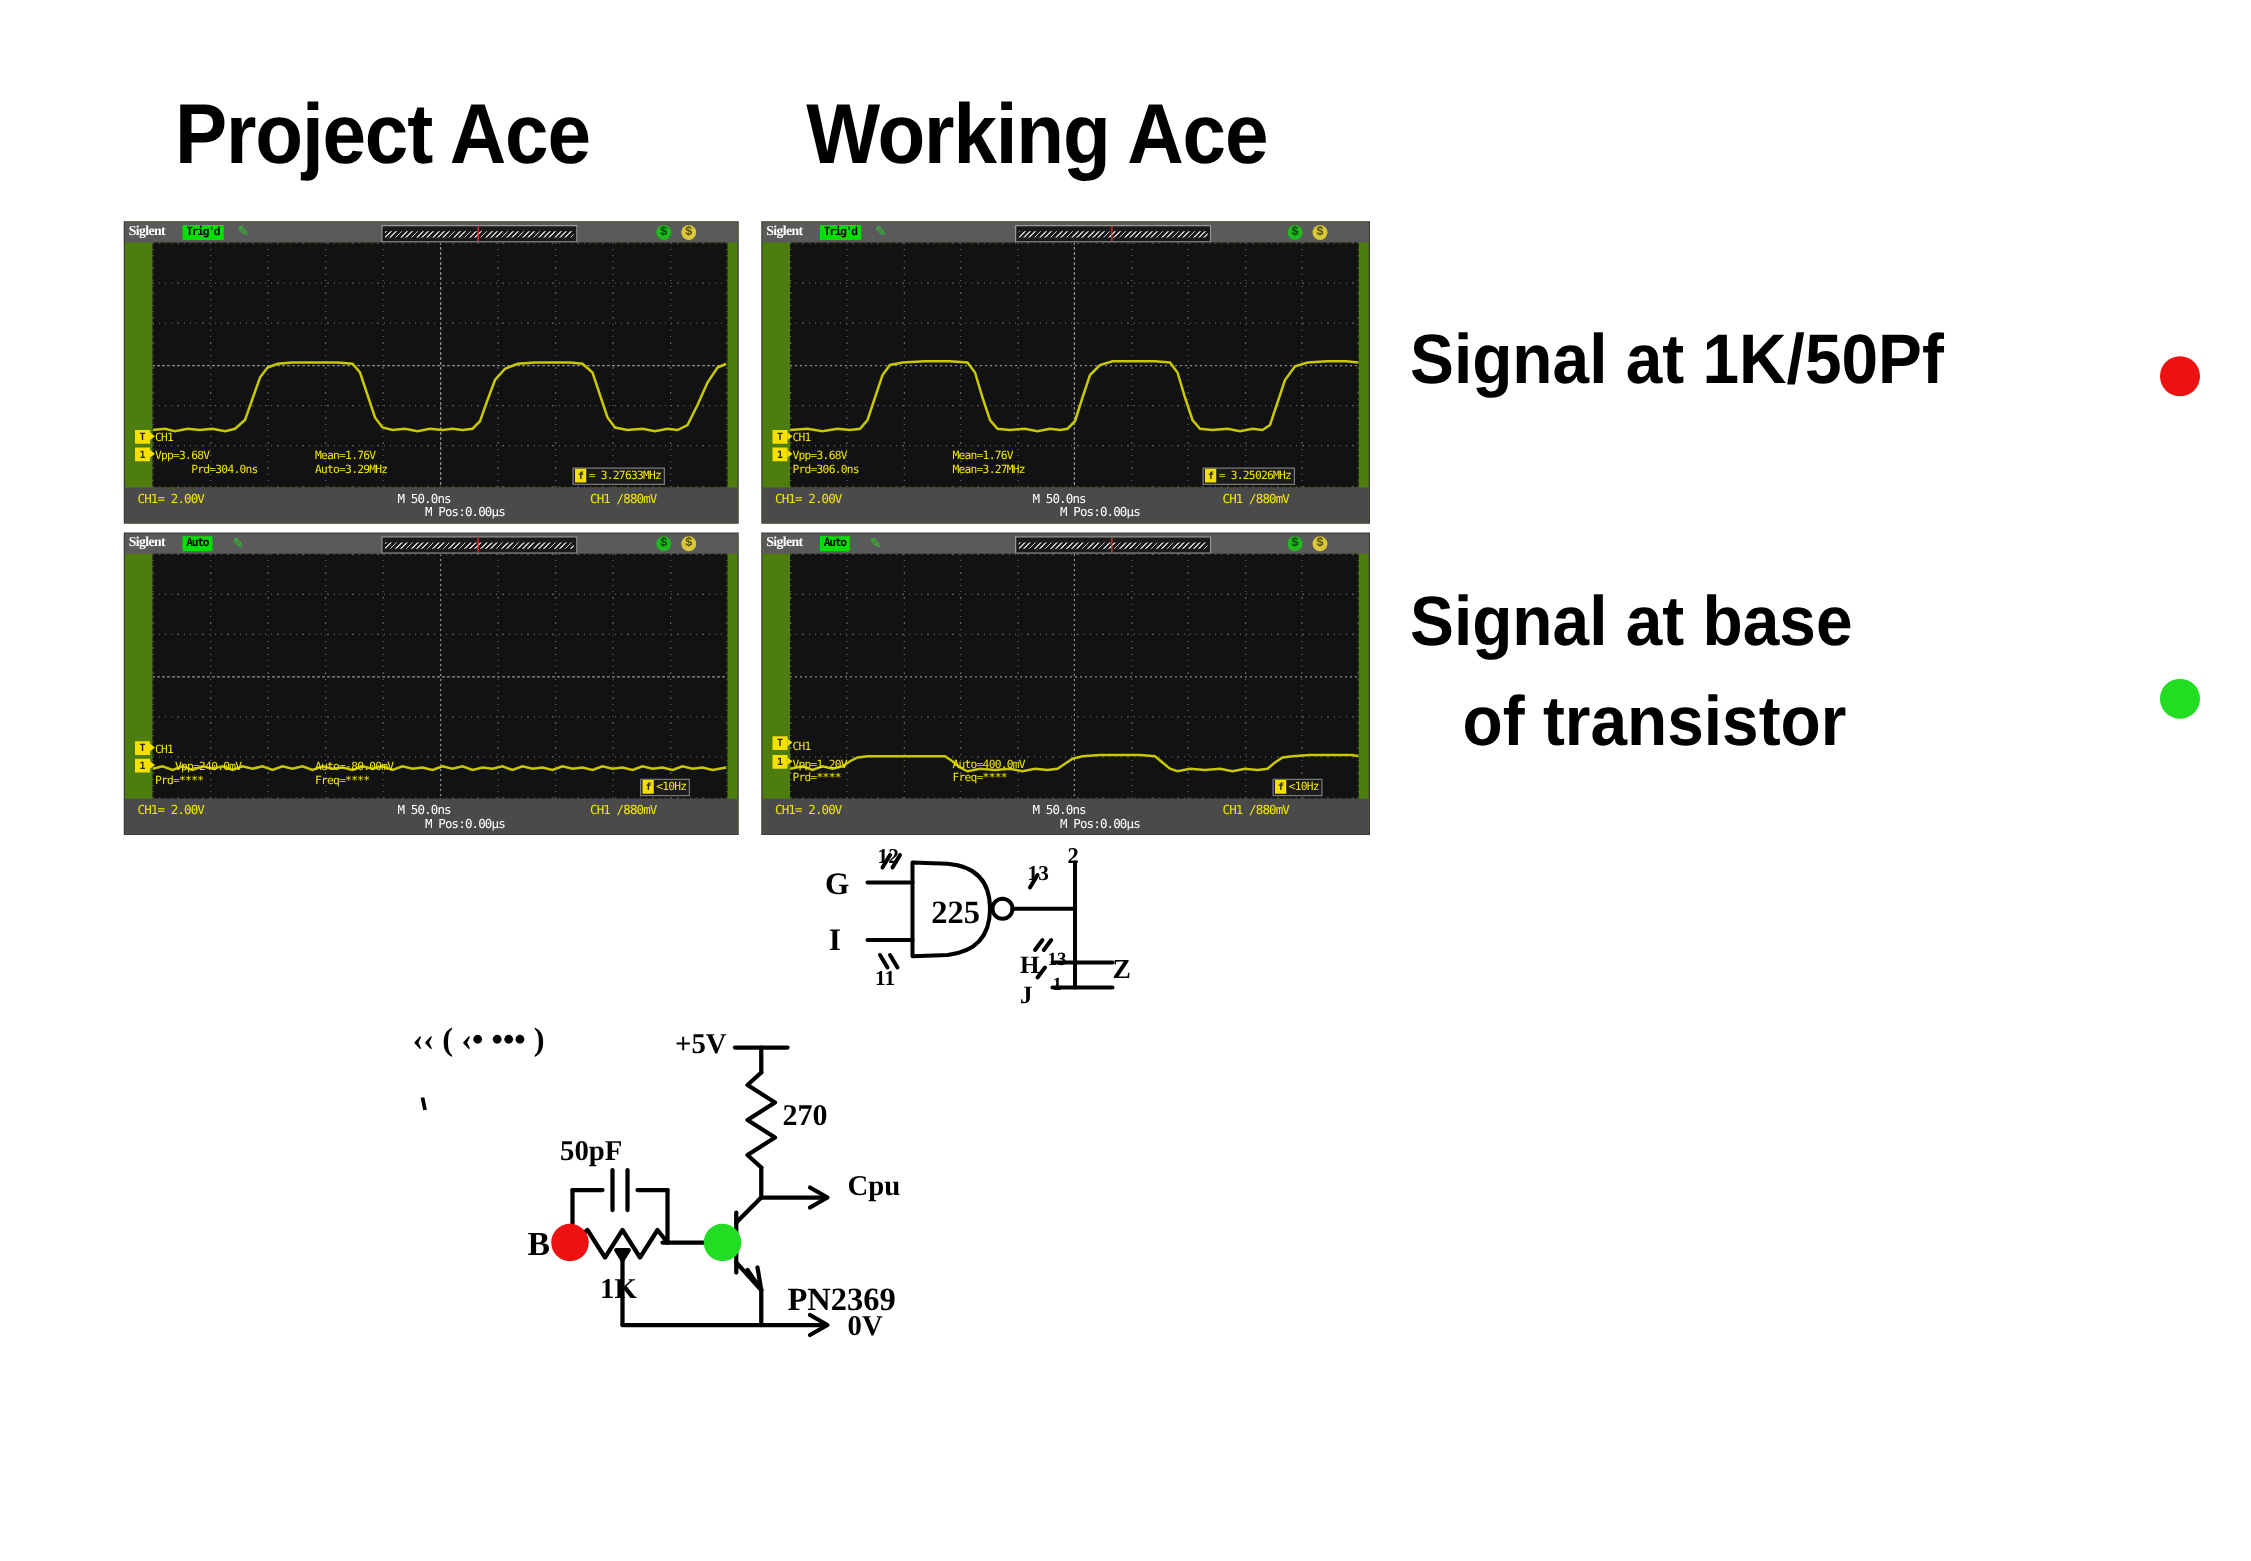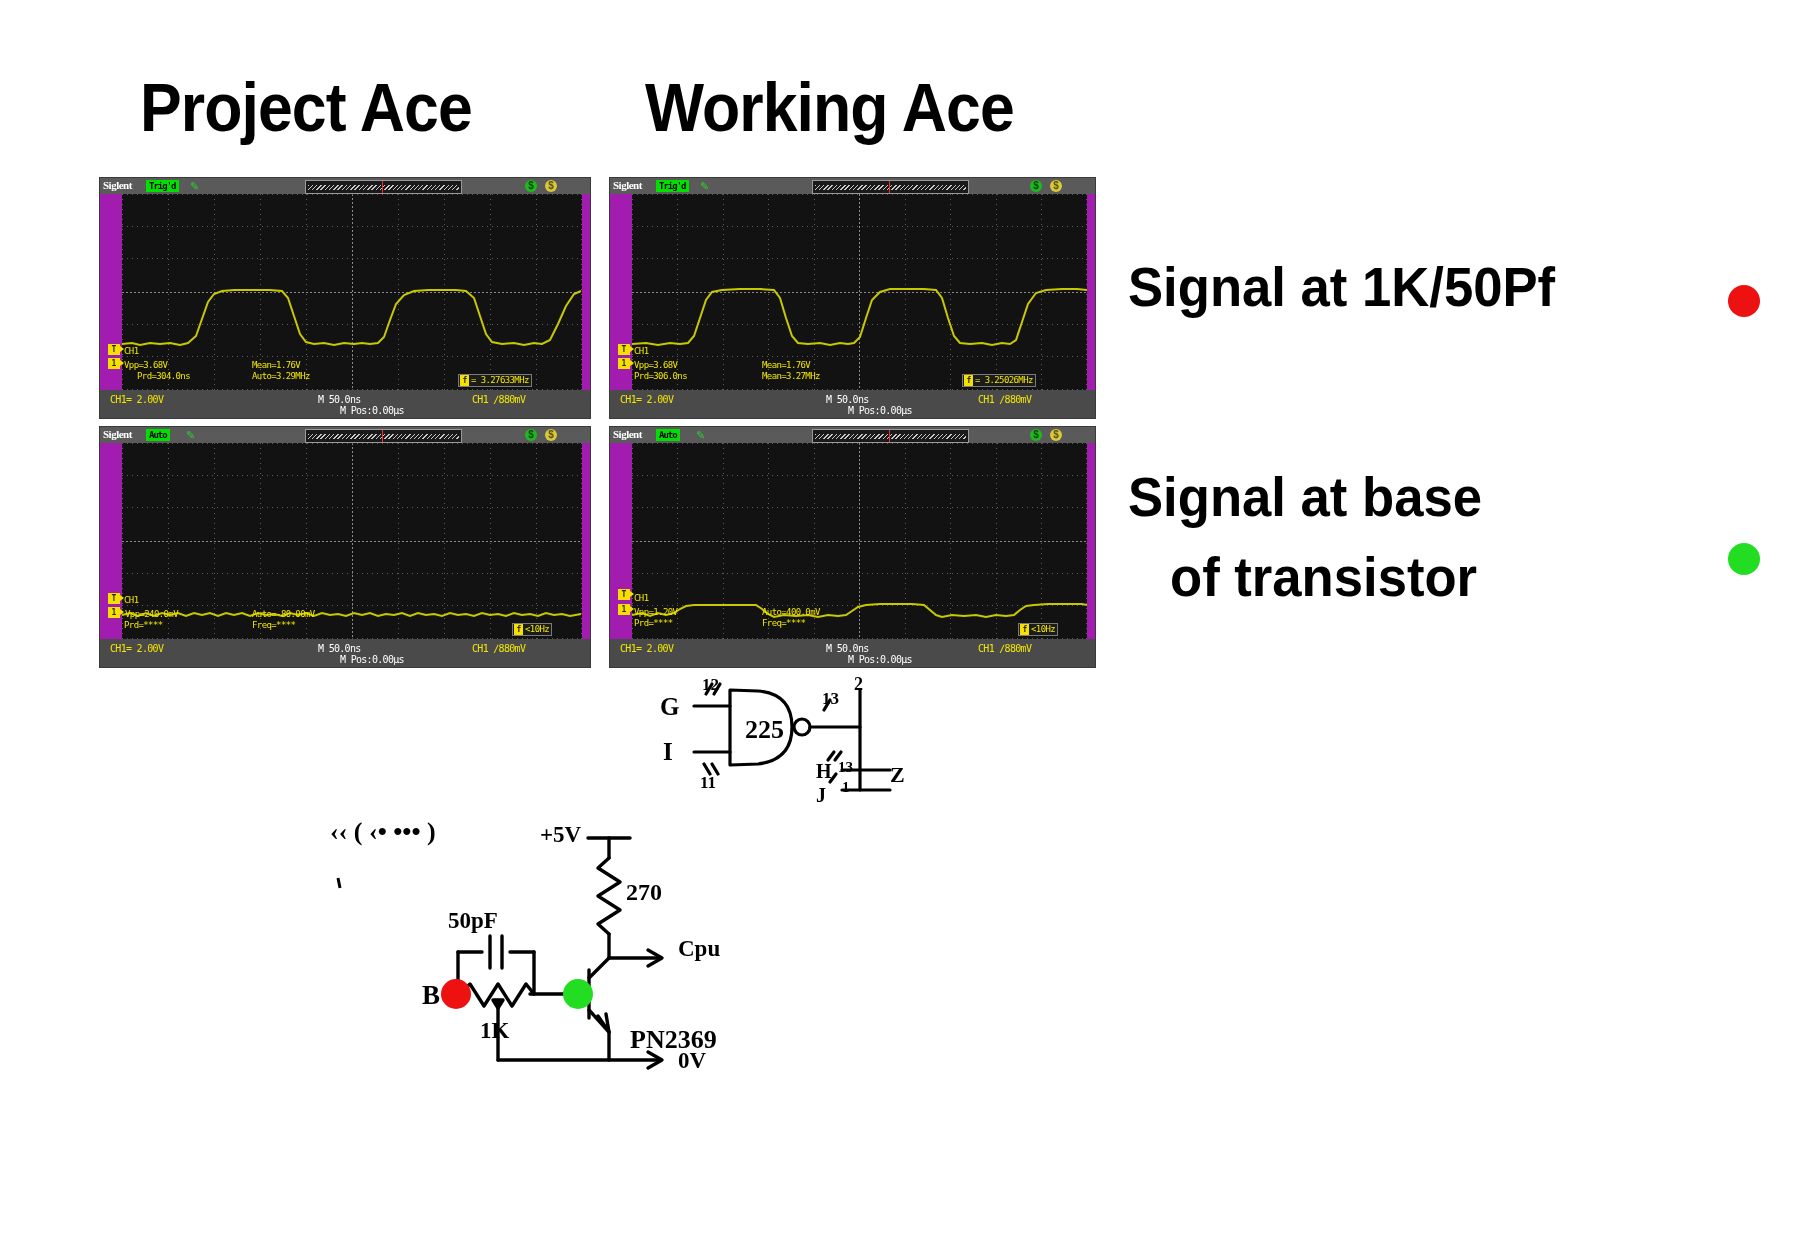--- a/index.html
+++ b/index.html
@@ -4,21 +4,21 @@
 <style>
   html,body{margin:0;padding:0;background:#ffffff;}
   body{width:1801px;height:1249px;position:relative;font-family:"Liberation Sans",sans-serif;overflow:hidden;}
 
   .hdr{position:absolute;font-weight:bold;color:#000;letter-spacing:-1px;
        font-family:"Liberation Sans",sans-serif;white-space:nowrap;}
   #title-project{left:140px;top:68px;font-size:68px;transform:scaleX(0.92);transform-origin:left top;}
   #title-working{left:645px;top:68px;font-size:68px;transform:scaleX(0.92);transform-origin:left top;}
 
   
-  .scope{position:absolute;background:#a21caf;box-shadow:0 0 0 1px #3a3a3a;}
+  .scope{position:absolute;background:#4d7c0f;box-shadow:0 0 0 1px #3a3a3a;}
   .scope .topbar{position:absolute;left:0;top:0;right:0;height:16px;background:#5a5a5a;}
   .brand{position:absolute;left:3px;top:1px;font-size:11px;font-weight:bold;color:#ffffff;
          font-family:"Liberation Serif",serif;letter-spacing:-0.5px;}
   .trigbadge{position:absolute;left:46px;top:2px;height:12px;background:#00e000;color:#000;
              font-size:9px;font-weight:bold;line-height:12px;padding:0 3px;
              font-family:"DejaVu Sans Mono",monospace;letter-spacing:-1px;}
   .penicon{position:absolute;top:2px;width:12px;height:12px;color:#2ecc2e;font-size:11px;line-height:12px;}
   .minimap{position:absolute;top:2px;height:12px;border:1px solid #9a9a9a;background:#1a1a1a;
            overflow:hidden;}
   .minimap .zig{position:absolute;left:2px;top:4px;right:2px;height:5px;
@@ -111,21 +111,21 @@
 
     <svg width="460" height="196" style="position:absolute;left:0;top:0;">
       <polyline fill="none" stroke="#c8c800" stroke-width="2" points="0,150 10,149 18,151 28,149 38,150 48,149 58,151 66,149 74,142 80,125 86,108 92,100 100,97 112,96 130,96 148,96 160,97 166,104 172,122 178,140 184,148 192,150 202,149 212,151 222,149 232,150 240,149 248,150 256,149 262,143 268,126 274,110 282,101 292,97 306,96 320,96 334,96 344,97 352,104 358,122 364,140 370,148 380,150 392,149 402,151 412,149 420,150 428,146 436,130 444,112 452,100 459,97"></polyline>
     </svg>
   </div>
 
   <div class="chtag" style="left:8px;top:166px;">T</div>
   <div class="chtag" style="left:8px;top:180px;">1</div>
   <div class="chlabel" style="left:24px;top:168px;">CH1</div>
   <div class="meas" style="left:24px;top:182px;">Vpp=3.68V</div>
-  <div class="meas" style="left:16px;top:193px;padding-left:21px;">Prd=304.0ns</div>
+  <div class="meas" style="left:32px;top:193px;padding-left:21px;">Prd=304.0ns</div>
   <div class="meas" style="left:152px;top:182px;">Mean=1.76V</div>
   <div class="meas" style="left:152px;top:193px;">Auto=3.29MHz</div>
 
   <div class="counter" style="left:358px;top:196px;">
     <span class="cbadge">f</span><span>= 3.27633MHz</span>
   </div>
 
   <div class="botbar" style="height:28px;">
     <div class="bb y" style="left:10px;top:4px;">CH1= 2.00V</div>
     <div class="bb w" style="left:218px;top:4px;">M 50.0ns</div>
@@ -226,21 +226,21 @@
     <div class="hline" style="top:195px;"></div>
 
     <svg width="460" height="196" style="position:absolute;left:0;top:0;">
       <polyline fill="none" stroke="#c8c800" stroke-width="2" points="0,172 8,170 16,173 24,170 32,173 40,170 48,172 56,170 64,173 72,170 80,172 88,170 96,173 104,170 112,172 120,170 128,173 136,170 144,172 152,171 160,173 168,170 176,172 184,170 192,173 200,170 208,172 216,171 224,173 232,170 240,172 248,170 256,173 264,171 272,172 280,170 288,173 296,170 304,172 312,171 320,173 328,170 336,172 344,171 352,173 360,170 368,172 376,171 384,173 392,170 400,172 408,171 416,173 424,170 432,172 440,171 448,173 459,171"></polyline>
     </svg>
   </div>
 
   <div class="chtag" style="left:8px;top:166px;">T</div>
   <div class="chtag" style="left:8px;top:180px;">1</div>
   <div class="chlabel" style="left:24px;top:168px;">CH1</div>
-  <div class="meas" style="left:25px;top:182px;">Vpp=240.0mV</div>
+  <div class="meas" style="left:40px;top:182px;">Vpp=240.0mV</div>
   <div class="meas" style="left:24px;top:193px;">Prd=****</div>
   <div class="meas" style="left:152px;top:182px;">Auto=-80.00mV</div>
   <div class="meas" style="left:152px;top:193px;">Freq=****</div>
 
   <div class="counter" style="left:412px;top:196px;">
     <span class="cbadge">f</span><span>&lt;10Hz</span>
   </div>
 
   <div class="botbar" style="height:28px;">
     <div class="bb y" style="left:10px;top:4px;">CH1= 2.00V</div>

